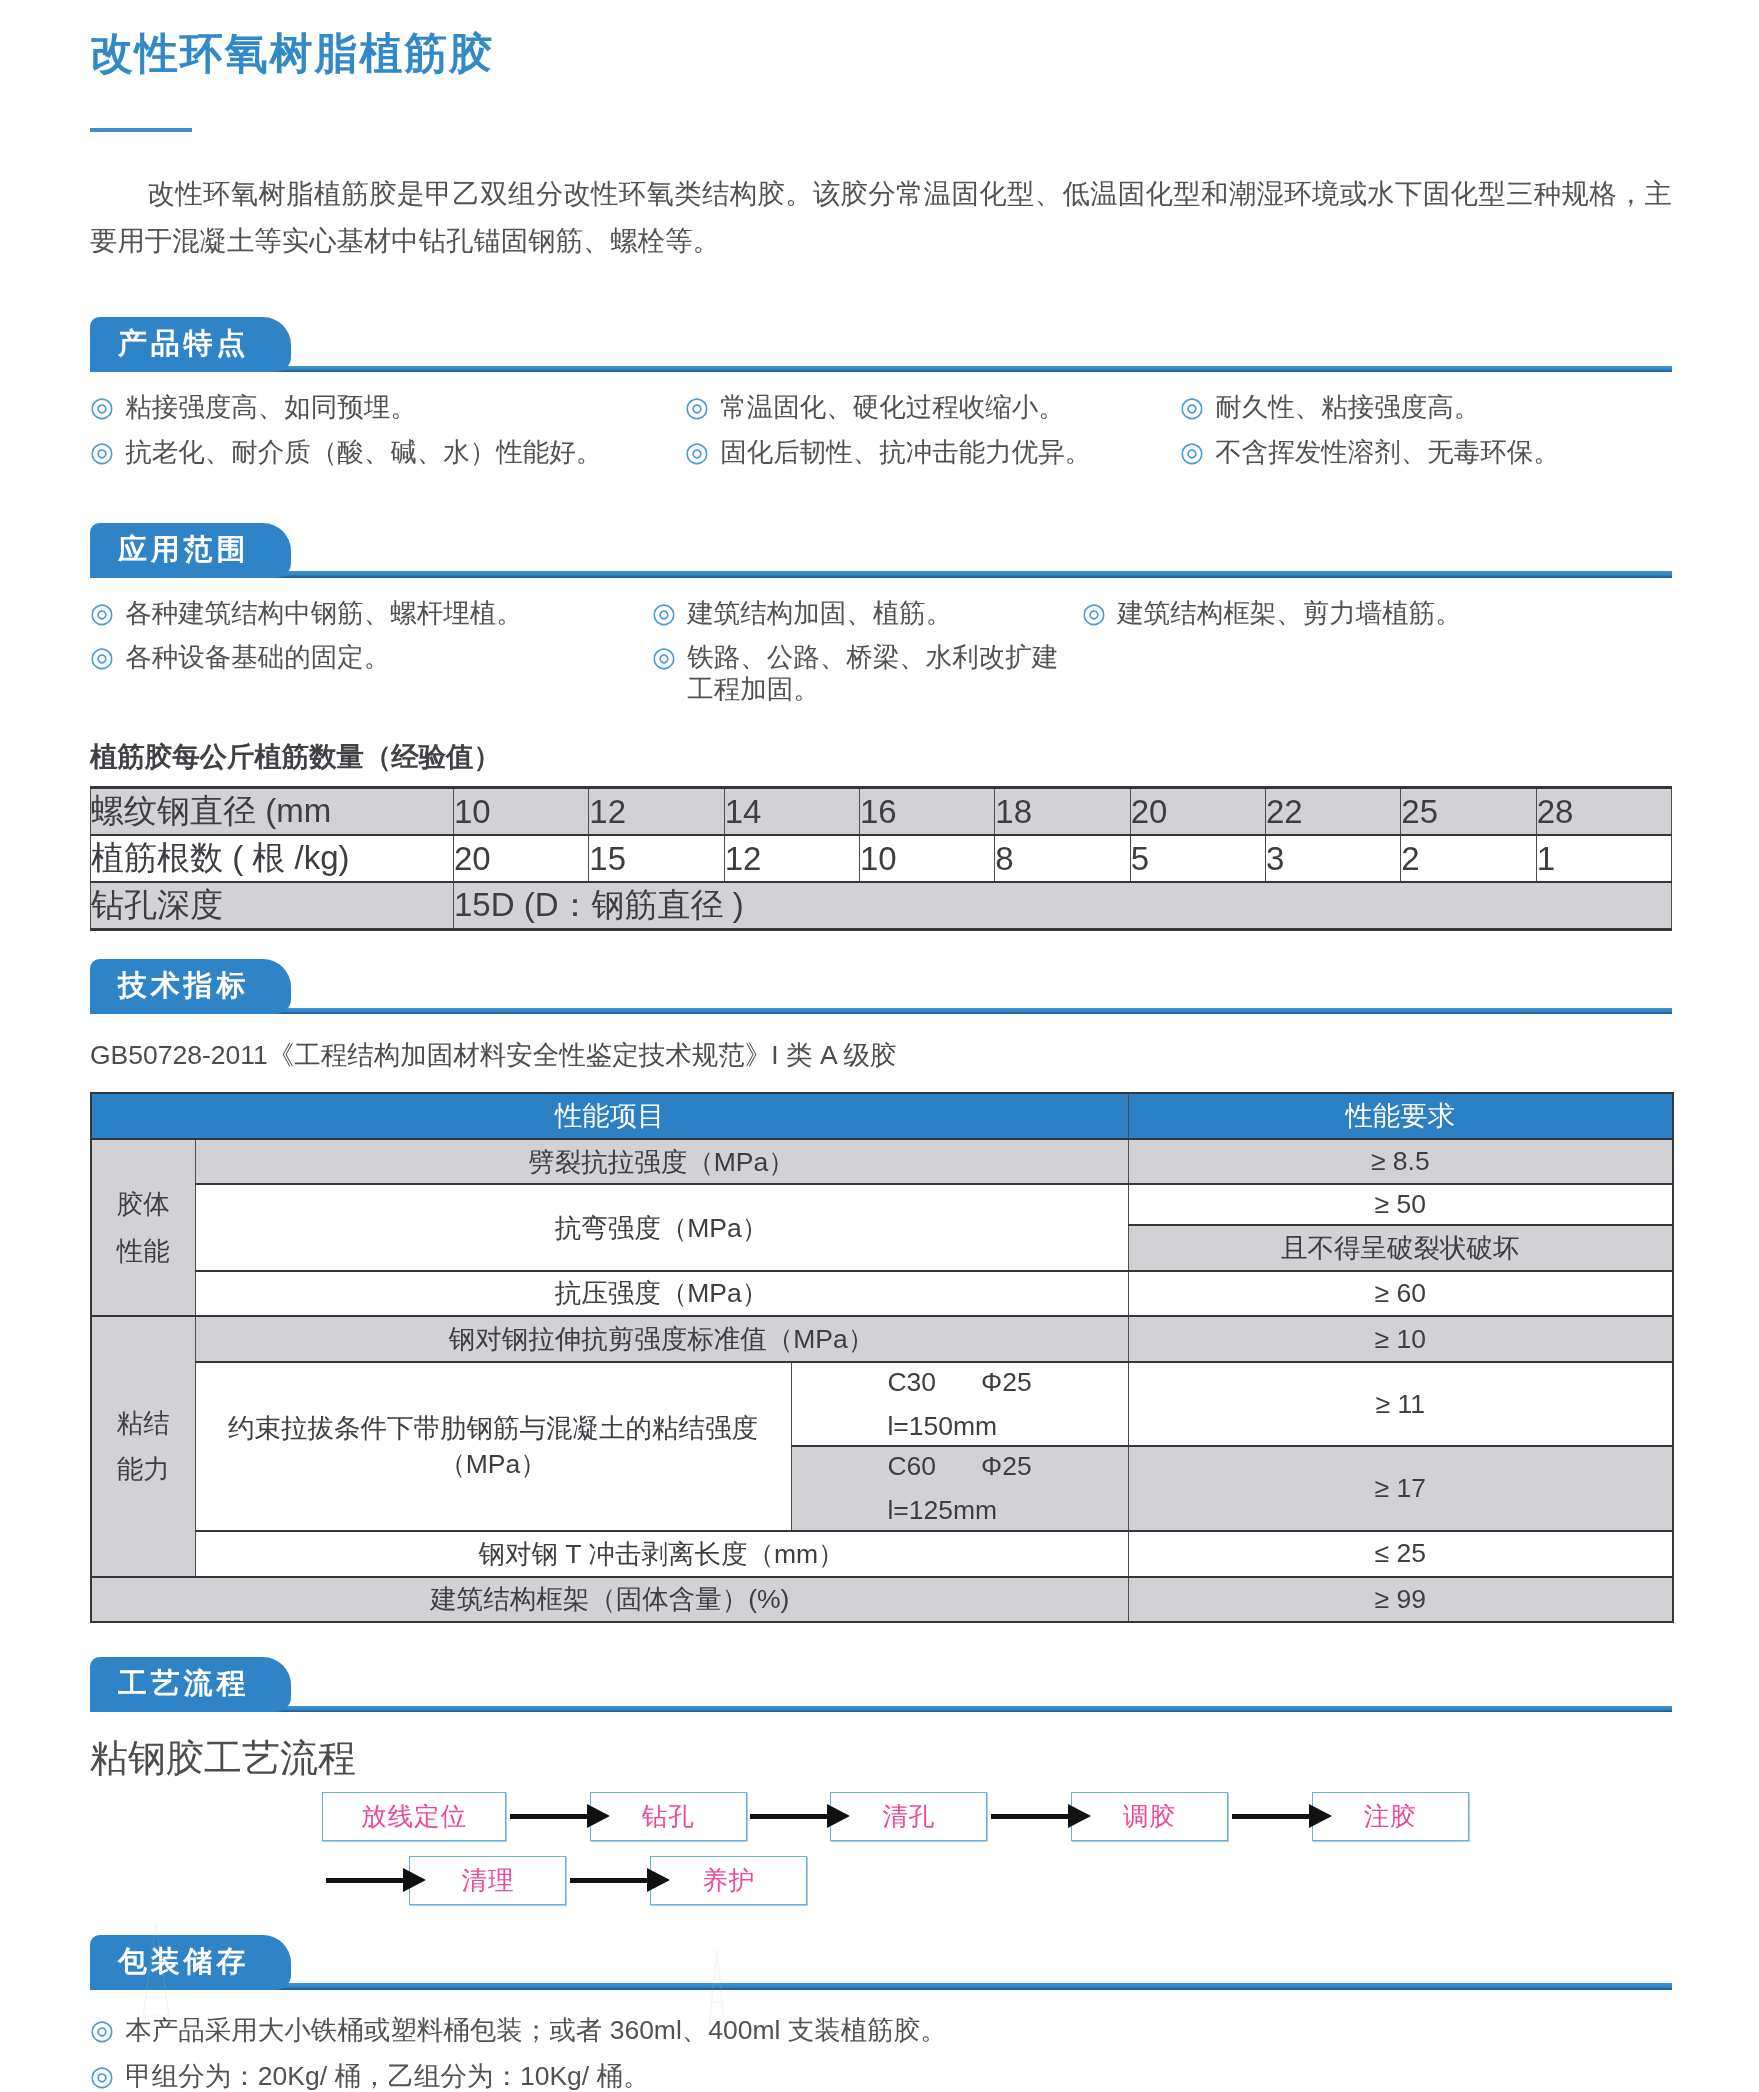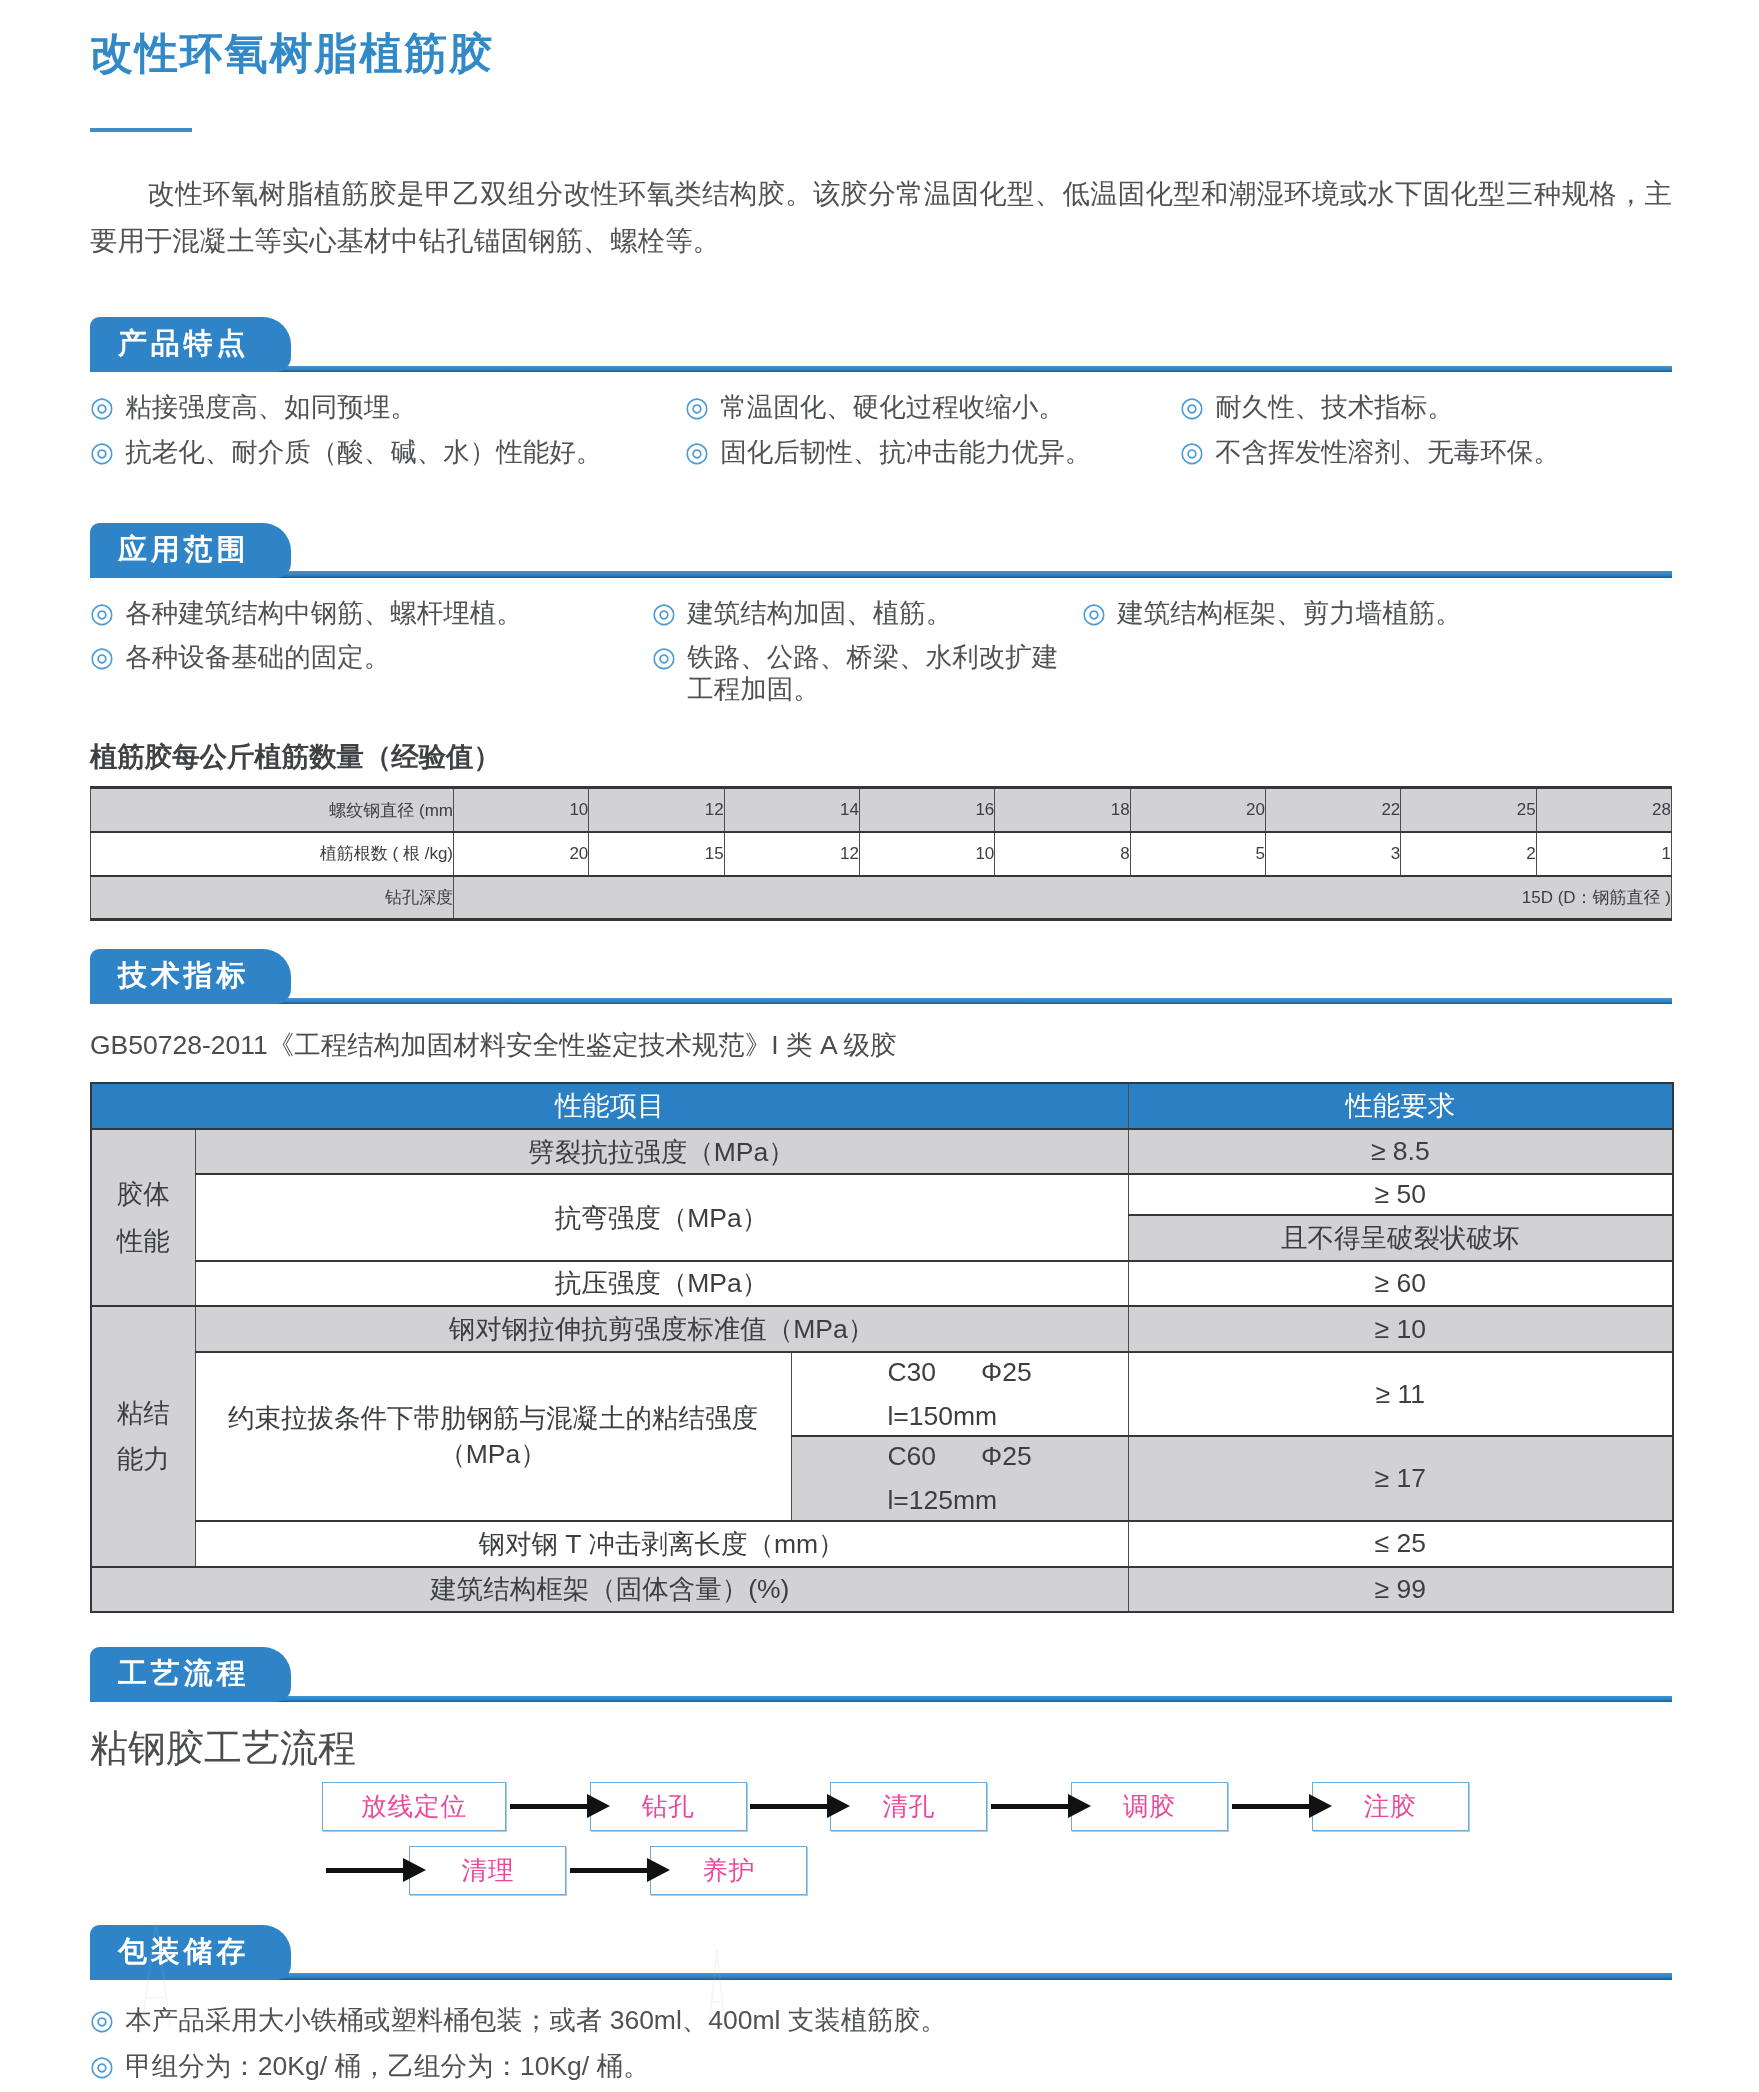--- a/index.html
+++ b/index.html
@@ -49,22 +49,22 @@
   .bullet .icon { color:#4b9bd5; font-size:27.4px; line-height:32px; margin-right:11.4px; }
   .vlist .bullet { margin-bottom:14px; }
 
   
   .dosage-label { margin-top:34px; font-size:27.4px; font-weight:bold; color:#3f4144; }
   table.dosage {
     margin-top:11.4px; width:1582px; border-collapse:collapse; table-layout:fixed;
     border-top:3.8px solid #33373c; border-bottom:3.8px solid #33373c;
   }
   table.dosage td {
-    height:44px; text-align:right; vertical-align:middle;
-    font-size:17px; color:#3c3e42;
+    height:44px; text-align:left; vertical-align:middle;
+    font-size:33px; color:#3c3e42;
     border:1.9px solid #4a4e52; border-top:2.8px solid #33373c; border-bottom:2.8px solid #33373c;
   }
   table.dosage td.lbl { width:363px; }
   table.dosage tr.gray td { background:#d2d2d4; }
   table.dosage tr.white td { background:#ffffff; }
 
   
   .standard-note { margin-top:23px; text-align:left; font-size:26.5px; color:#4a4c4f; }
 
   
@@ -133,21 +133,21 @@
       <div class="bullet">
           <span class="icon">◎</span>
           <span>粘接强度高、如同预埋。</span>
         </div>
       <div class="bullet">
           <span class="icon">◎</span>
           <span>常温固化、硬化过程收缩小。</span>
         </div>
       <div class="bullet">
           <span class="icon">◎</span>
-          <span>耐久性、技术指标。</span>
+          <span>耐久性、粘接强度高。</span>
         </div>
       <div class="bullet">
           <span class="icon">◎</span>
           <span>抗老化、耐介质（酸、碱、水）性能好。</span>
         </div>
       <div class="bullet">
           <span class="icon">◎</span>
           <span>固化后韧性、抗冲击能力优异。</span>
         </div>
       <div class="bullet">

